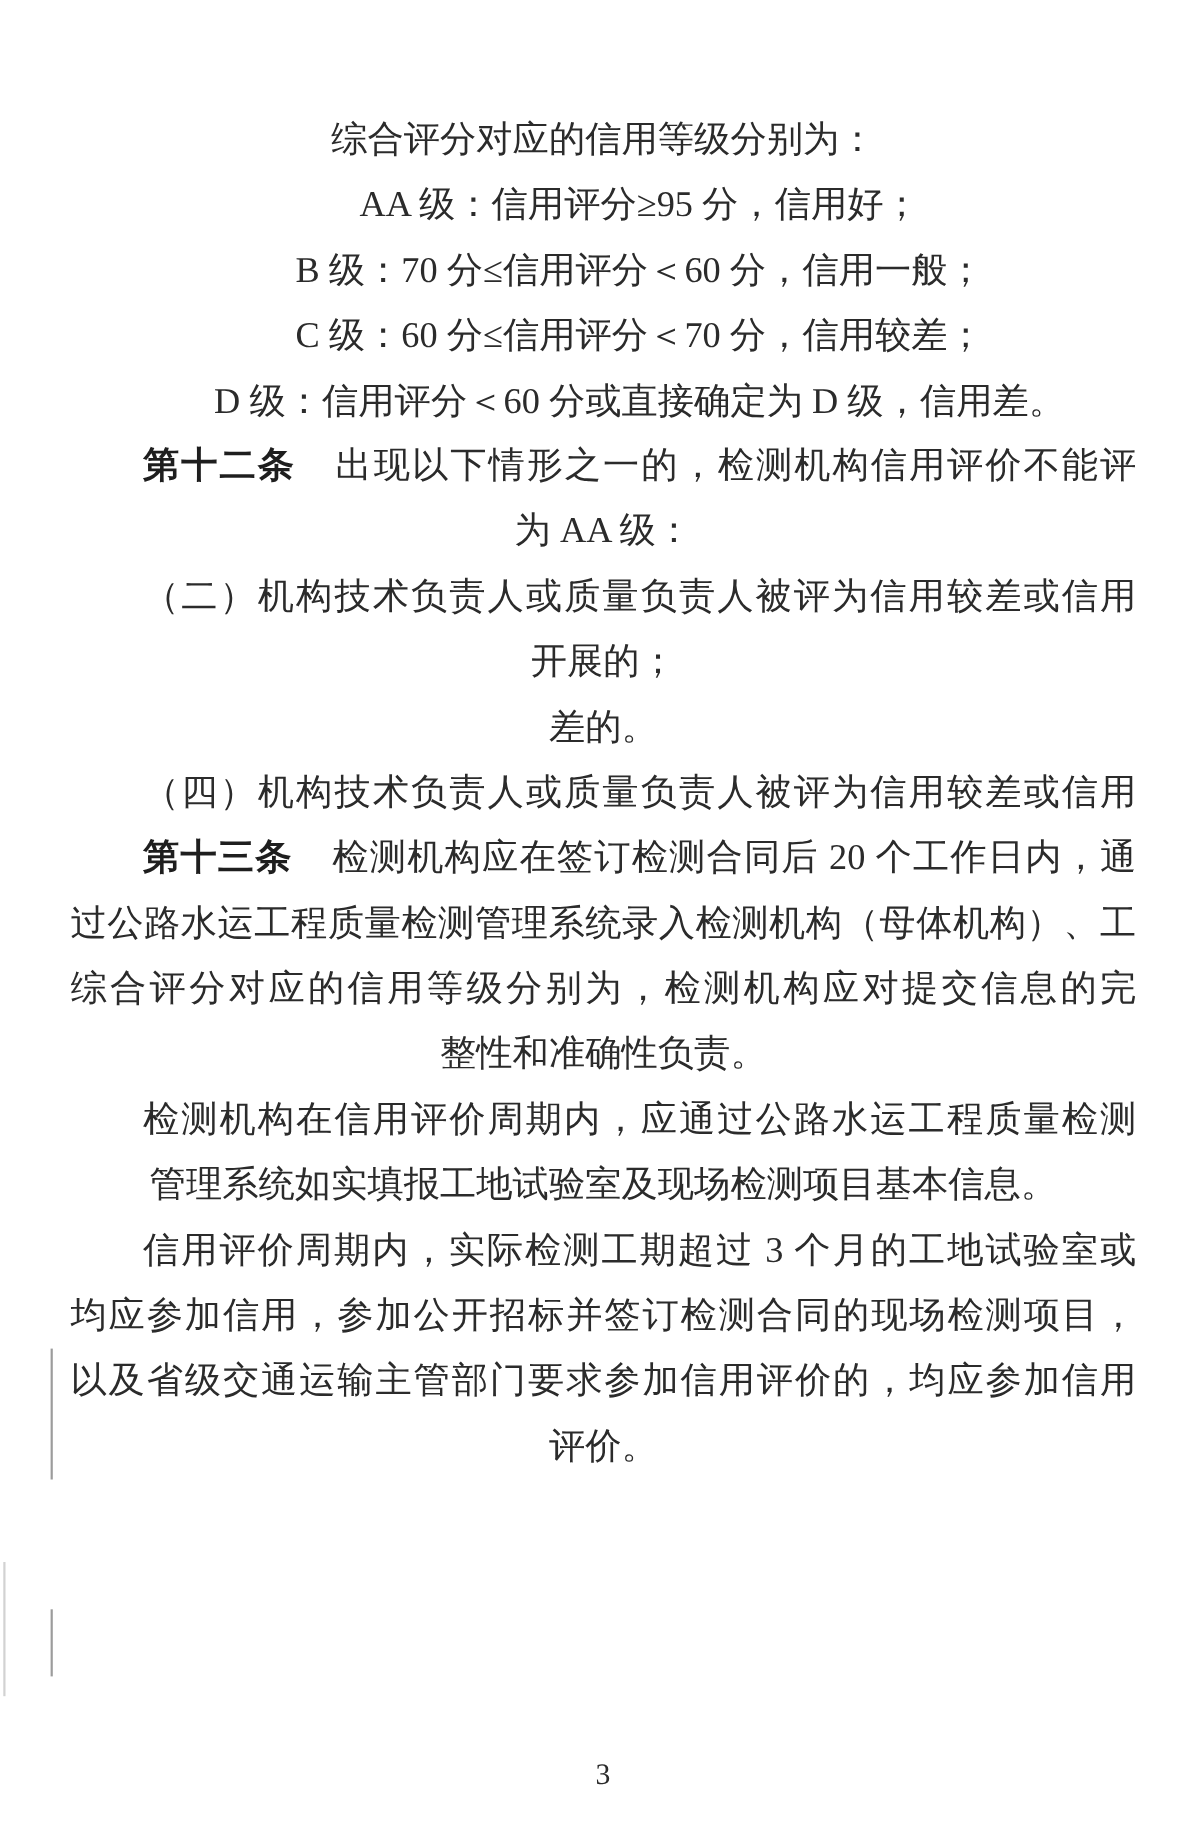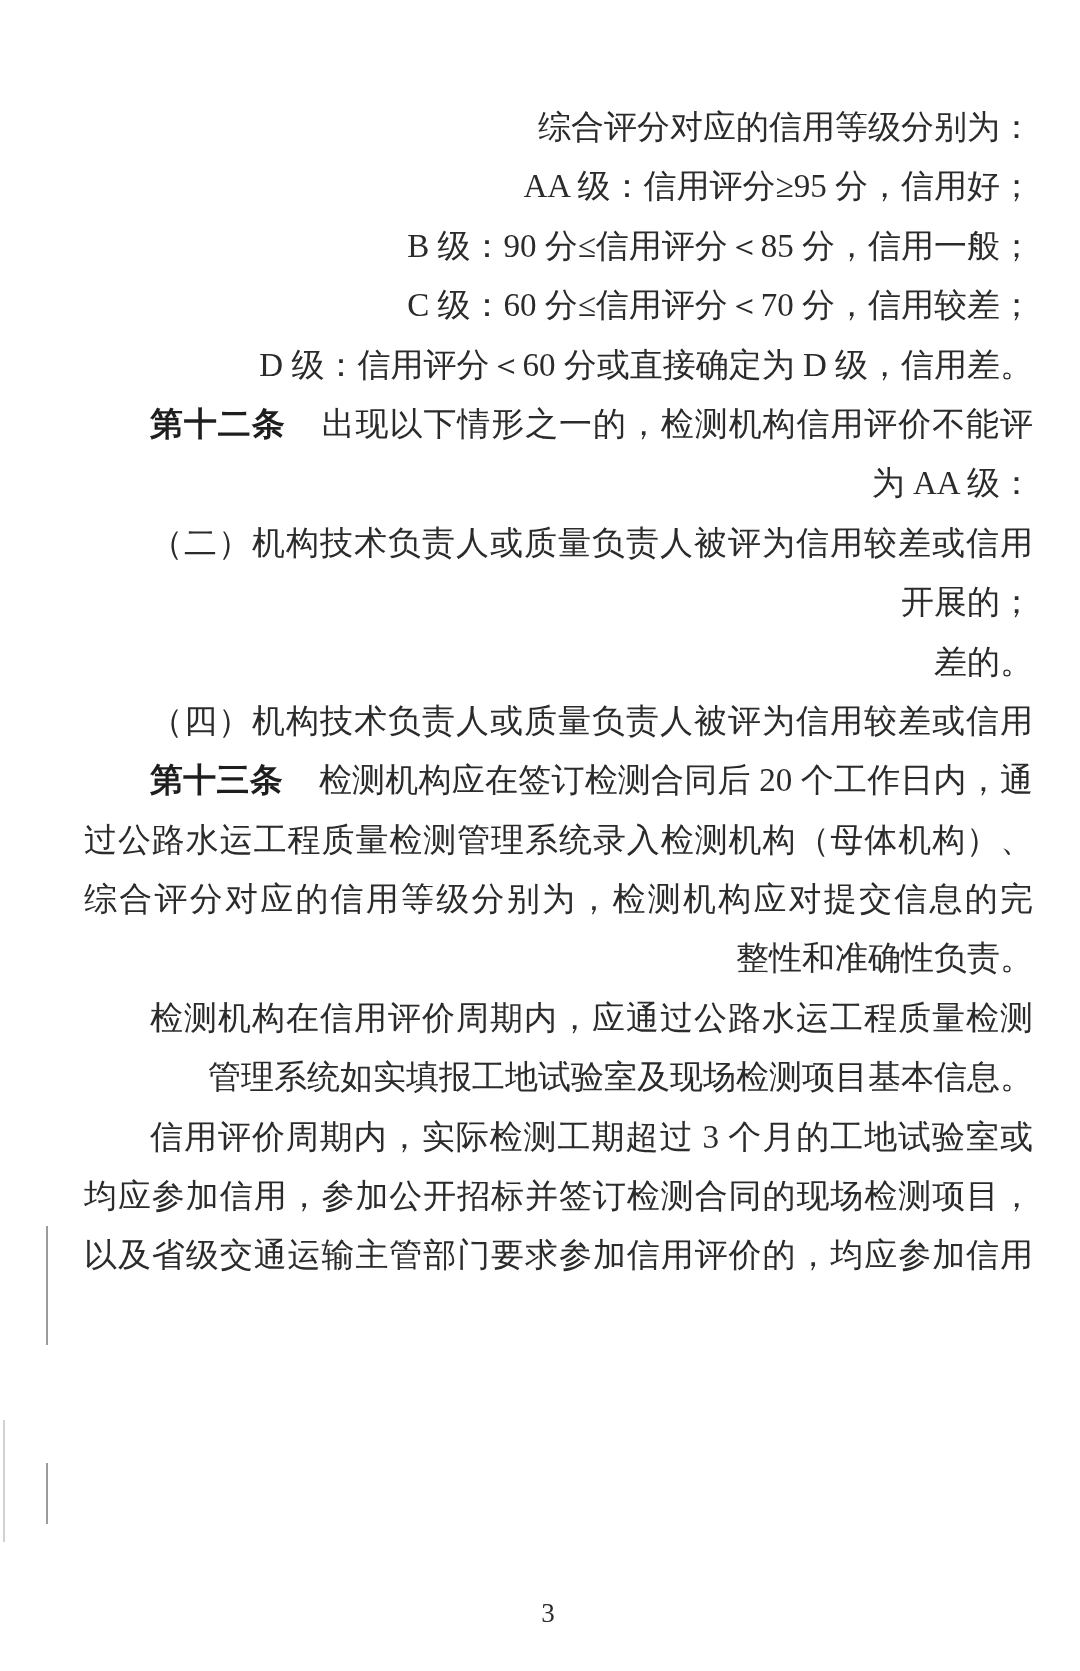--- a/index.html
+++ b/index.html
@@ -19,31 +19,30 @@
   .doc-body {
     position: absolute;
     left: 64px;
     top: 98px;
     width: 969px;
   }
   .line {
     height: 59.4px;
     line-height: 59.4px;
     font-size: 33px;
-    text-align: right;
+    text-align: center;
     white-space: normal;
     overflow: hidden;
   }
   .line.indent {
     text-indent: 2em;
   }
   .line.justify {
     text-align: justify;
     text-align-last: justify;
-    margin-left: 20px;
   }
   .article-label {
     font-weight: 700;
     color: #1e1e1e;
     margin-right: 36px;
   }
   .rev-bar {
     position: absolute;
     left: 46px;
     width: 2px;
@@ -68,36 +67,37 @@
     transform: translateX(8px);
   }
 </style>
 </head>
 <body>
 
 <div class="page">
   <div class="doc-body" id="doc-body">
       <div class="line"><span>综合评分对应的信用等级分别为：</span></div>
       <div class="line indent"><span>AA 级：信用评分≥95 分，信用好；</span></div>
-      <div class="line indent"><span>B 级：90 分≤信用评分＜85 分，信用一般；</span></div>
+      <div class="line indent"><span>B 级：70 分≤信用评分＜60 分，信用一般；</span></div>
       <div class="line indent"><span>C 级：60 分≤信用评分＜70 分，信用较差；</span></div>
       <div class="line indent"><span>D 级：信用评分＜60 分或直接确定为 D 级，信用差。</span></div>
       <div class="line indent justify"><span class="article-label">第十二条</span><span>出现以下情形之一的，检测机构信用评价不能评</span></div>
       <div class="line"><span>为 AA 级：</span></div>
       <div class="line indent justify"><span>（二）机构技术负责人或质量负责人被评为信用较差或信用</span></div>
       <div class="line"><span>开展的；</span></div>
       <div class="line"><span>差的。</span></div>
       <div class="line indent justify"><span>（四）机构技术负责人或质量负责人被评为信用较差或信用</span></div>
       <div class="line indent justify"><span class="article-label">第十三条</span><span>检测机构应在签订检测合同后 20 个工作日内，通</span></div>
       <div class="line justify"><span>过公路水运工程质量检测管理系统录入检测机构（母体机构）、工</span></div>
       <div class="line justify"><span>综合评分对应的信用等级分别为，检测机构应对提交信息的完</span></div>
       <div class="line"><span>整性和准确性负责。</span></div>
       <div class="line indent justify"><span>检测机构在信用评价周期内，应通过公路水运工程质量检测</span></div>
       <div class="line"><span>管理系统如实填报工地试验室及现场检测项目基本信息。</span></div>
       <div class="line indent justify"><span>信用评价周期内，实际检测工期超过 3 个月的工地试验室或</span></div>
       <div class="line justify"><span>均应参加信用，参加公开招标并签订检测合同的现场检测项目，</span></div>
       <div class="line justify"><span>以及省级交通运输主管部门要求参加信用评价的，均应参加信用</span></div>
+      <div class="line"><span>评价。</span></div>
     </div>
   <div class="scan-artifact"></div>
   <div class="page-number">3</div>
 <div class="rev-bar" style="top: 1225.6px; height: 119.8px;"></div>
     <div class="rev-bar" style="top: 1463.2px; height: 60.4px;"></div>
   </div>
 
 </body></html>

